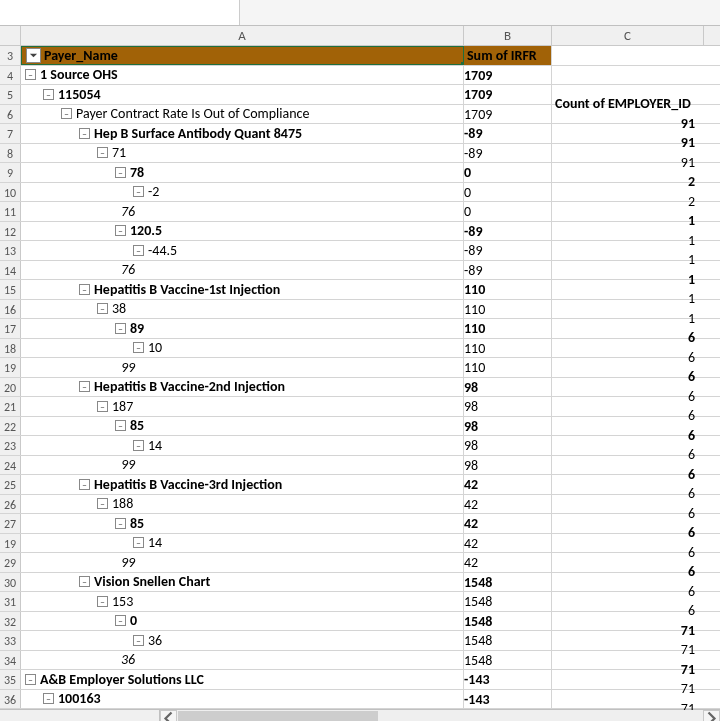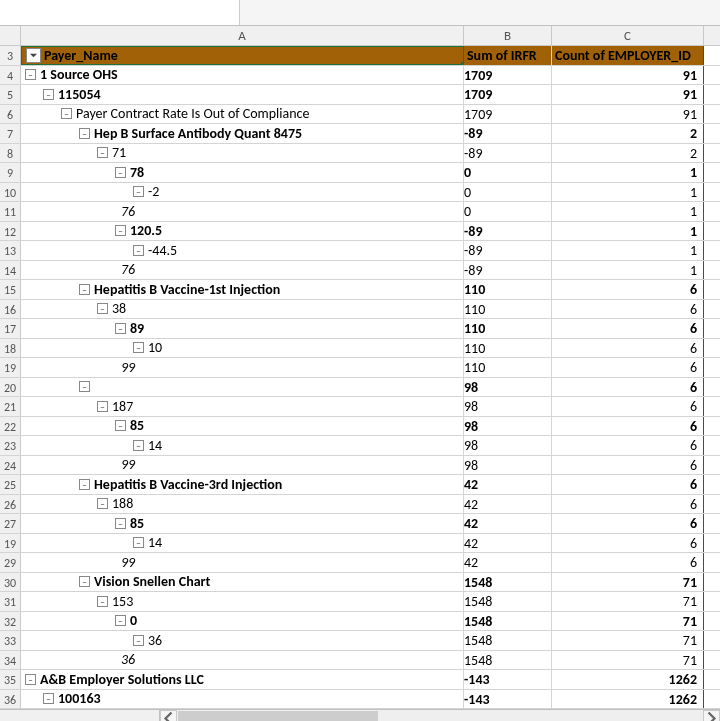--- a/index.html
+++ b/index.html
@@ -38,21 +38,21 @@
     width: 21px;
     background: #f0f0f0;
     border-right: 1px solid #c9c9c9;
     text-align: center;
     font-size: 12px;
     color: #555;
     line-height: 20px;
   }
   .cA { width:443px; border-right:1px solid #d4d4d4; display:flex; align-items:center; padding-left:4px; overflow:hidden; white-space:nowrap;}
   .cB { width:88px; border-right:1px solid #d4d4d4; padding-right:6px; line-height:20px;}
-  .cC { width:152px; border-right:1px solid #b91c1c; text-align:right; padding-right:6px; line-height:20px;}
+  .cC { width:152px; border-right:3px solid #b91c1c; text-align:right; padding-right:6px; line-height:20px;margin-top:48px;}
   .cD { flex:1; }
   .hdr-row .cA, .hdr-row .cB, .hdr-row .cC { background:#a16207; font-weight:bold; text-align:left;}
   .hdr-row .cB, .hdr-row .cC { text-align:left; padding-left:3px; padding-right:0;}
   .hdr-row .cA { border:1px solid #1f6f3e; position:relative; }
   .sel-handle { position:absolute; right:-3px; bottom:-3px; width:5px; height:5px; background:#1f6f3e; }
   .bold { font-weight: bold; }
   .expbox {
     width:11px; height:11px; border:1px solid #888; display:inline-flex;
     align-items:center; justify-content:center; margin-right:4px;
     font-size:9px; line-height:9px; color:#444; background:#fff;
@@ -268,20 +268,21 @@
         <span>99</span>
       </div>
       <div class="cB">110</div>
       <div class="cC">6</div>
       <div class="cD"></div>
     </div>
     <div class="row">
       <div class="rh">20</div>
       <div class="cA ind-3">
         <span class="expbox">−</span>
+        <span class="bold">Hepatitis B Vaccine-2nd Injection</span>
       </div>
       <div class="cB bold">98</div>
       <div class="cC bold">6</div>
       <div class="cD"></div>
     </div>
     <div class="row">
       <div class="rh">21</div>
       <div class="cA ind-4">
         <span class="expbox">−</span>
         <span>187</span>

